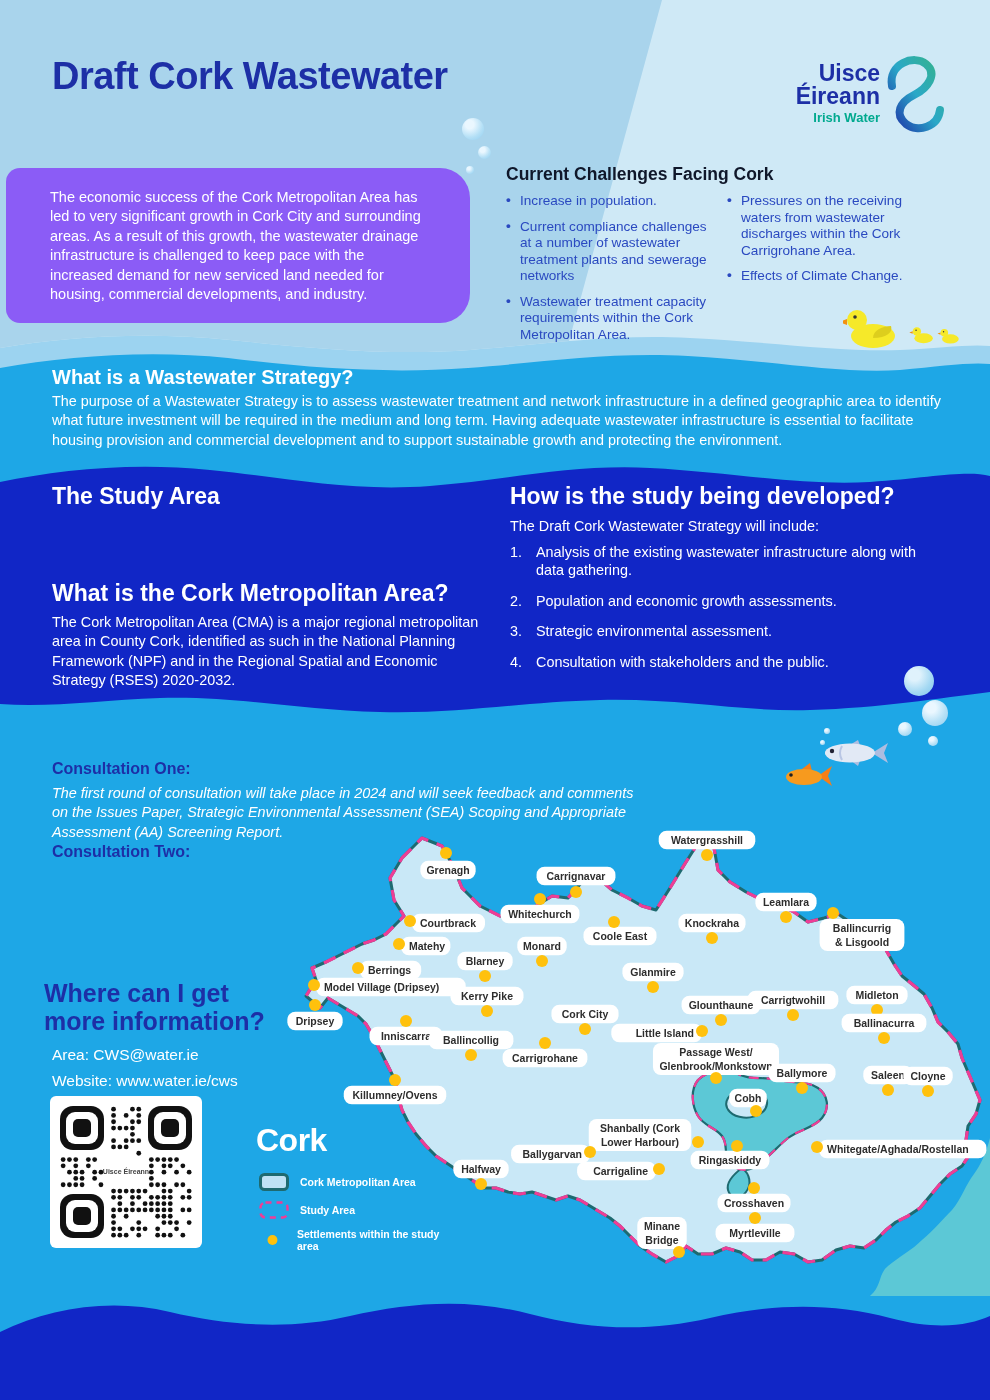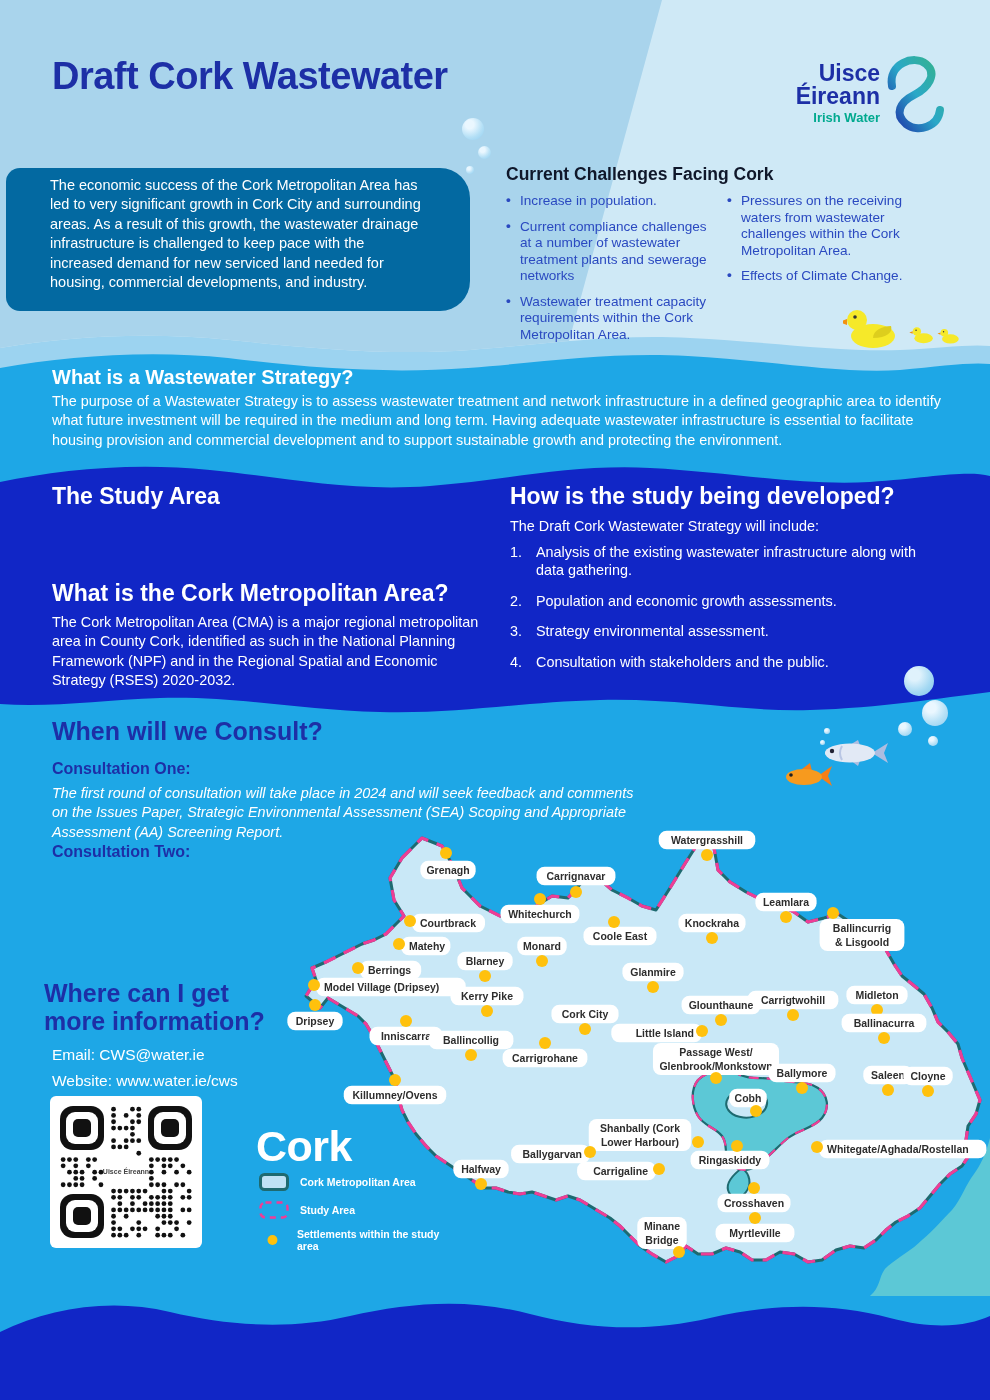--- a/index.html
+++ b/index.html
@@ -6,22 +6,22 @@
   .poster{position:relative;width:990px;height:1400px;overflow:hidden;background:#1ea7e6;
           font-family:"Liberation Sans",sans-serif;}
   .abs{position:absolute;}
   svg{display:block;}
   
   .title1{font-size:38px;font-weight:800;color:#1d2fa6;letter-spacing:-.5px;}
   .title2{font-size:38px;font-weight:800;color:#29abe8;letter-spacing:-.5px;}
   .logo-text{text-align:right;line-height:1.0;}
   .logo-text .l1,.logo-text .l2{font-size:23px;font-weight:800;color:#1d2fa6;}
   .logo-text .l3{font-size:13px;font-weight:700;color:#00a98f;margin-top:3px;}
-  .intro-card{background:#0369a1;border-radius:14px 30px 30px 14px;color:#fff;
-              padding:8px 40px 18px 44px;width:380px;font-size:14.5px;line-height:1.34;}
+  .intro-card{background:#8b5cf6;border-radius:14px 30px 30px 14px;color:#fff;
+              padding:20px 40px 18px 44px;width:380px;font-size:14.5px;line-height:1.34;}
   .ch-head{font-size:17.5px;font-weight:800;color:#0f172a;margin-bottom:8px;}
   .ch-cols{display:flex;gap:16px;}
   .ch-col{width:205px;}
   .ch-col ul{margin:0;padding:0;list-style:none;}
   .ch-col li{position:relative;padding-left:14px;margin-bottom:9px;color:#2a49c0;
              font-size:13.6px;line-height:1.22;font-weight:500;}
   .ch-col li::before{content:"\2022";position:absolute;left:0;top:-1px;color:#2a49c0;font-weight:800;}
   
   .sec-head-white{font-size:20px;font-weight:800;color:#fff;}
   .body-white{color:#fff;font-size:14.4px;line-height:1.35;}
@@ -29,21 +29,21 @@
   ol.steps{margin:0;padding:0;list-style:none;counter-reset:n;}
   ol.steps li{counter-increment:n;position:relative;padding-left:26px;margin-bottom:12px;
               color:#fff;font-size:14.4px;line-height:1.28;}
   ol.steps li::before{content:counter(n) ".";position:absolute;left:0;color:#fff;}
   
   .blue-head{font-size:25px;font-weight:800;color:#1d2fa6;line-height:1.1;}
   .sub-label{font-size:16px;font-weight:800;color:#1d2fa6;}
   .contact-line{color:#fff;font-size:15.5px;font-weight:500;}
   .qr-box{width:152px;height:152px;background:#fff;border-radius:6px;}
   
-  .cork-label{font-size:43px;font-weight:800;color:#fff;letter-spacing:-.5px;}
+  .cork-label{font-size:32px;font-weight:800;color:#fff;letter-spacing:-.5px;}
   .legend-row{display:flex;align-items:center;gap:10px;margin-bottom:8px;}
   .legend-row .lab{color:#fff;font-size:10.5px;font-weight:700;}
   
   .bubble{position:absolute;border-radius:50%;
           background:radial-gradient(circle at 35% 30%, #eaf7ff 0 20%, #b5e0f6 60%, #8fcdf0 100%);}
   .bubble.on-dark{background:radial-gradient(circle at 35% 30%, #dff2fc 0 20%, #a5d9f3 60%, #7cc3ec 100%);}
 </style>
 </head>
 <body>
 
@@ -89,21 +89,21 @@
     <div class="ch-cols">
       <div class="ch-col">
         <ul>
           <li>Increase in population.</li>
           <li>Current compliance challenges at a number of wastewater treatment plants and sewerage networks</li>
           <li>Wastewater treatment capacity requirements within the Cork Metropolitan Area.</li>
         </ul>
       </div>
       <div class="ch-col" style="width:195px;">
         <ul>
-          <li>Pressures on the receiving waters from wastewater challenges within the Cork Metropolitan Area.</li>
+          <li>Pressures on the receiving waters from wastewater discharges within the Cork Carrigrohane Area.</li>
           <li>Effects of Climate Change.</li>
         </ul>
       </div>
     </div>
   </div>
 
   <svg class="abs" style="left:843px;top:302px;" width="120" height="46" viewBox="0 0 120 46">
     <g>
       <ellipse cx="30" cy="34" rx="22" ry="12" fill="#f6e929"></ellipse>
       <path d="M30,36 C44,36 50,30 48,24 C40,24 30,28 30,36 Z" fill="#ddce1d"></path>
@@ -136,25 +136,24 @@
 
   <div class="abs dark-head" style="left:52px;top:483px;">The Study Area</div>
   <div class="abs dark-head" style="left:52px;top:580px;">What is the Cork Metropolitan Area?</div>
   <div class="abs body-white" style="left:52px;top:613px;width:440px;">The Cork Metropolitan Area (CMA) is a major regional metropolitan area in County Cork, identified as such in the National Planning Framework (NPF) and in the Regional Spatial and Economic Strategy (RSES) 2020-2032.</div>
 
   <div class="abs dark-head" style="left:510px;top:483px;">How is the study being developed?</div>
   <div class="abs body-white" style="left:510px;top:517px;width:430px;">The Draft Cork Wastewater Strategy will include:</div>
   <ol class="steps abs" style="left:510px;top:543px;width:430px;">
     <li>Analysis of the existing wastewater infrastructure along with data gathering.</li>
     <li>Population and economic growth assessments.</li>
-    <li>Strategy environmental assessment.</li>
+    <li>Strategic environmental assessment.</li>
     <li>Consultation with stakeholders and the public.</li>
   </ol>
 
-  <div class="abs blue-head" style="left:52px;top:718px;">When will we Consult?</div>
   <div class="abs sub-label" style="left:52px;top:760px;">Consultation One:</div>
   <div class="abs body-white" style="left:52px;top:784px;width:600px;font-style:italic;">The first round of consultation will take place in 2024 and will seek feedback and comments on the Issues Paper, Strategic Environmental Assessment (SEA) Scoping and Appropriate Assessment (AA) Screening Report.</div>
   <div class="abs sub-label" style="left:52px;top:843px;">Consultation Two:</div>
 
   <div class="bubble" style="left:922px;top:700px;width:26px;height:26px;"></div>
   <div class="bubble" style="left:898px;top:722px;width:14px;height:14px;"></div>
   <div class="bubble" style="left:928px;top:736px;width:10px;height:10px;"></div>
   <div class="bubble" style="left:824px;top:728px;width:6px;height:6px;"></div>
   <div class="bubble" style="left:820px;top:740px;width:5px;height:5px;"></div>
   <div class="bubble" style="left:825px;top:751px;width:4px;height:4px;"></div>
@@ -168,21 +167,21 @@
     <path d="M24,8 Q20,15 24,22" fill="none" stroke="#b9c6e4" stroke-width="2"></path>
   </svg>
   <svg class="abs" style="left:782px;top:762px;" width="50" height="28" viewBox="0 0 50 28">
     <polygon points="36,14 50,4 46,14 50,24" fill="#f57f17"></polygon>
     <polygon points="20,7 28,1 30,9" fill="#f57f17"></polygon>
     <ellipse cx="22" cy="15" rx="18" ry="8" fill="#f79a1e"></ellipse>
     <circle cx="9" cy="13" r="1.8" fill="#222"></circle>
   </svg>
 
   <div class="abs blue-head" style="left:44px;top:980px;width:250px;">Where can I get more information?</div>
-  <div class="abs contact-line" style="left:52px;top:1046px;">Email: CWS@water.ie</div>
+  <div class="abs contact-line" style="left:52px;top:1046px;">Area: CWS@water.ie</div>
   <div class="abs contact-line" style="left:52px;top:1072px;">Website: www.water.ie/cws</div>
 
   <div class="abs qr-box" style="left:50px;top:1096px;">
     <svg width="152" height="152" viewBox="0 0 152 152">
         <rect x="10" y="10" width="44" height="44" rx="13" fill="#111"></rect>
         <rect x="16" y="16" width="32" height="32" rx="9" fill="#fff"></rect>
         <rect x="23" y="23" width="18" height="18" rx="5" fill="#111"></rect>
         <rect x="98" y="10" width="44" height="44" rx="13" fill="#111"></rect>
         <rect x="104" y="16" width="32" height="32" rx="9" fill="#fff"></rect>
         <rect x="111" y="23" width="18" height="18" rx="5" fill="#111"></rect>

